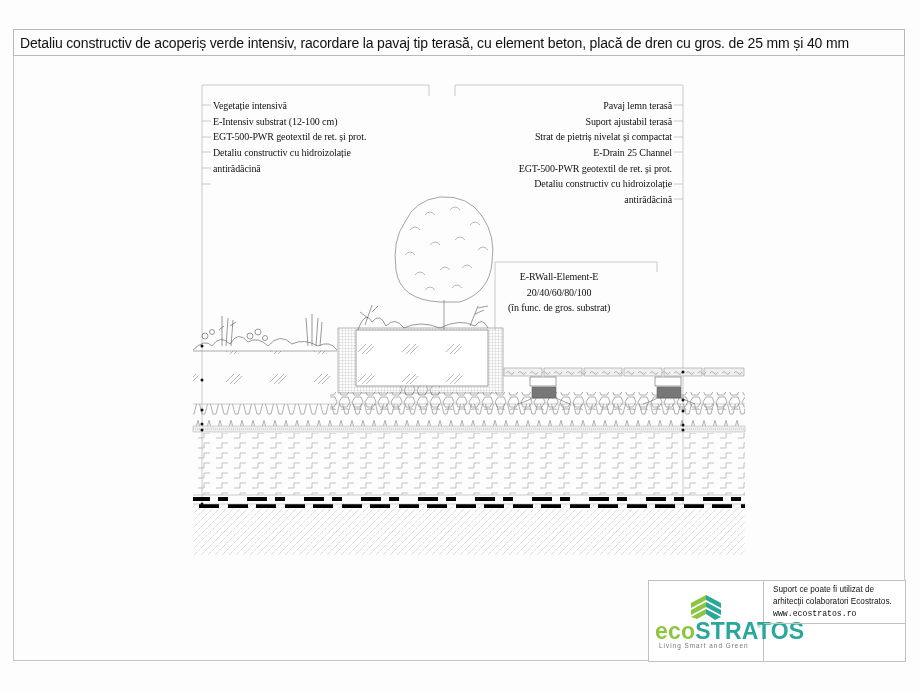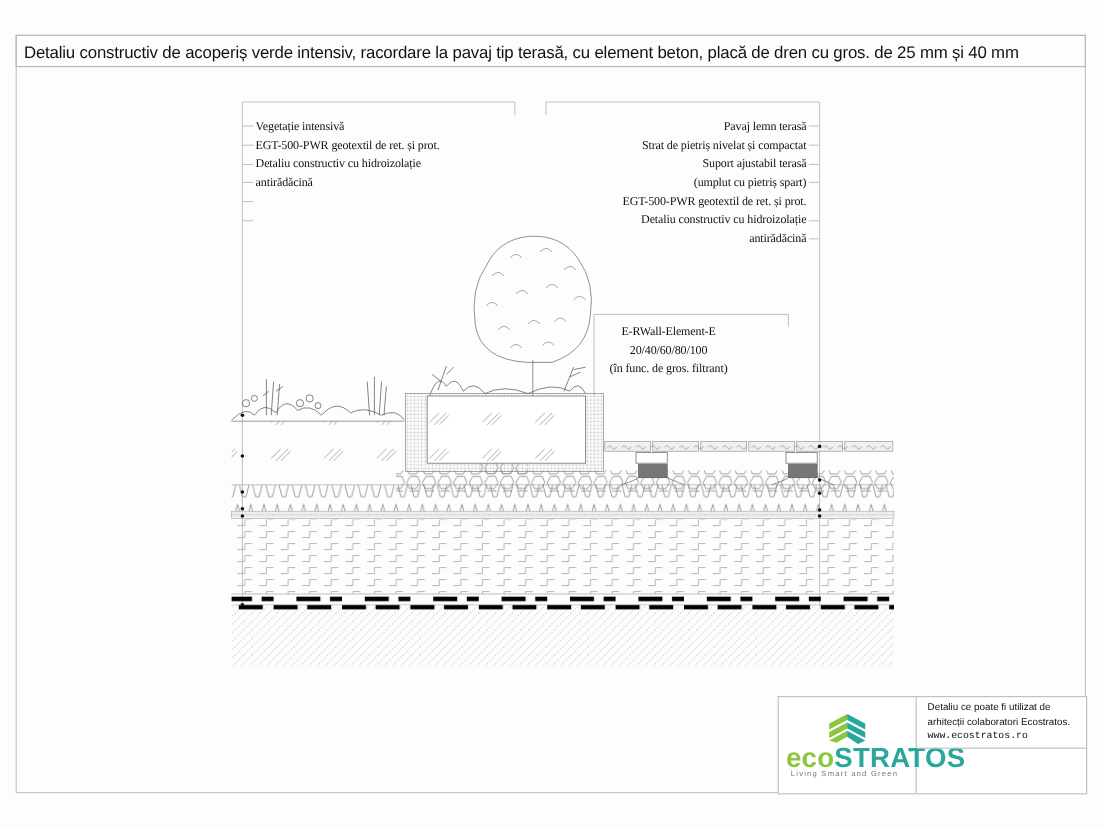--- a/index.html
+++ b/index.html
@@ -163,55 +163,56 @@
     <circle cx="683" cy="372" r="1.5"></circle>
       <circle cx="683" cy="400" r="1.5"></circle>
     <circle cx="683" cy="411" r="1.5"></circle>
       <circle cx="683" cy="425" r="1.5"></circle>
     <circle cx="683" cy="430" r="1.5"></circle>
   </g>
 </svg>
 
 <div class="lbl left-labels">
   <div>Vegetație intensivă</div>
+  <div>E-Intensiv substrat (12-100 cm)</div>
   <div>EGT-500-PWR geotextil de ret. și prot.</div>
   <div>Detaliu constructiv cu hidroizolație</div>
   <div>antirădăcină</div>
 </div>
 
 <div class="lbl right-labels">
   <div>Pavaj lemn terasă</div>
+  <div>Suport ajustabil terasă</div>
   <div>Strat de pietriș nivelat și compactat</div>
-  <div>Suport ajustabil terasă</div>
-  <div>(umplut cu pietriș spart)</div>
+  <div>E-Drain 25 Channel</div>
   <div>EGT-500-PWR geotextil de ret. și prot.</div>
   <div>Detaliu constructiv cu hidroizolație</div>
   <div>antirădăcină</div>
 </div>
 
 <div class="lbl rwall-labels">
   <div>E-RWall-Element-E</div>
   <div>20/40/60/80/100</div>
-  <div>(în func. de gros. filtrant)</div>
+  <div>(în func. de gros. substrat)</div>
 </div>
 
 <div class="legend">
   <div class="logo-cell">
     <svg class="logo-mark" width="34" height="28">
       <path d="M2 10 L17 2 L17 7 L2 15 Z" fill="#8cc63f"></path>
       <path d="M2 17 L17 9 L17 14 L2 22 Z" fill="#8cc63f"></path>
       <path d="M17 2 L32 10 L32 15 L17 7 Z" fill="#2aa79b"></path>
       <path d="M17 9 L32 17 L32 22 L17 14 Z" fill="#2aa79b"></path>
       <path d="M2 24 L17 16 L17 21 L8 26 Z" fill="#8cc63f"></path>
       <path d="M17 16 L32 24 L26 27 L17 21 Z" fill="#2aa79b"></path>
     </svg>
     <div class="logo-word"><span class="eco">eco</span><span class="str">STRATOS</span></div>
     <div class="logo-reg">®</div>
     <div class="logo-tag">Living Smart and Green</div>
   </div>
   <div class="info-top">
     <div class="txt">
-      <div>Detaliu ce poate fi utilizat de</div>
+      <div>Suport ce poate fi utilizat de</div>
       <div>arhitecții colaboratori Ecostratos.</div>
       <div class="url">www.ecostratos.ro</div>
     </div>
   </div>
 </div>
 
 </body></html>

